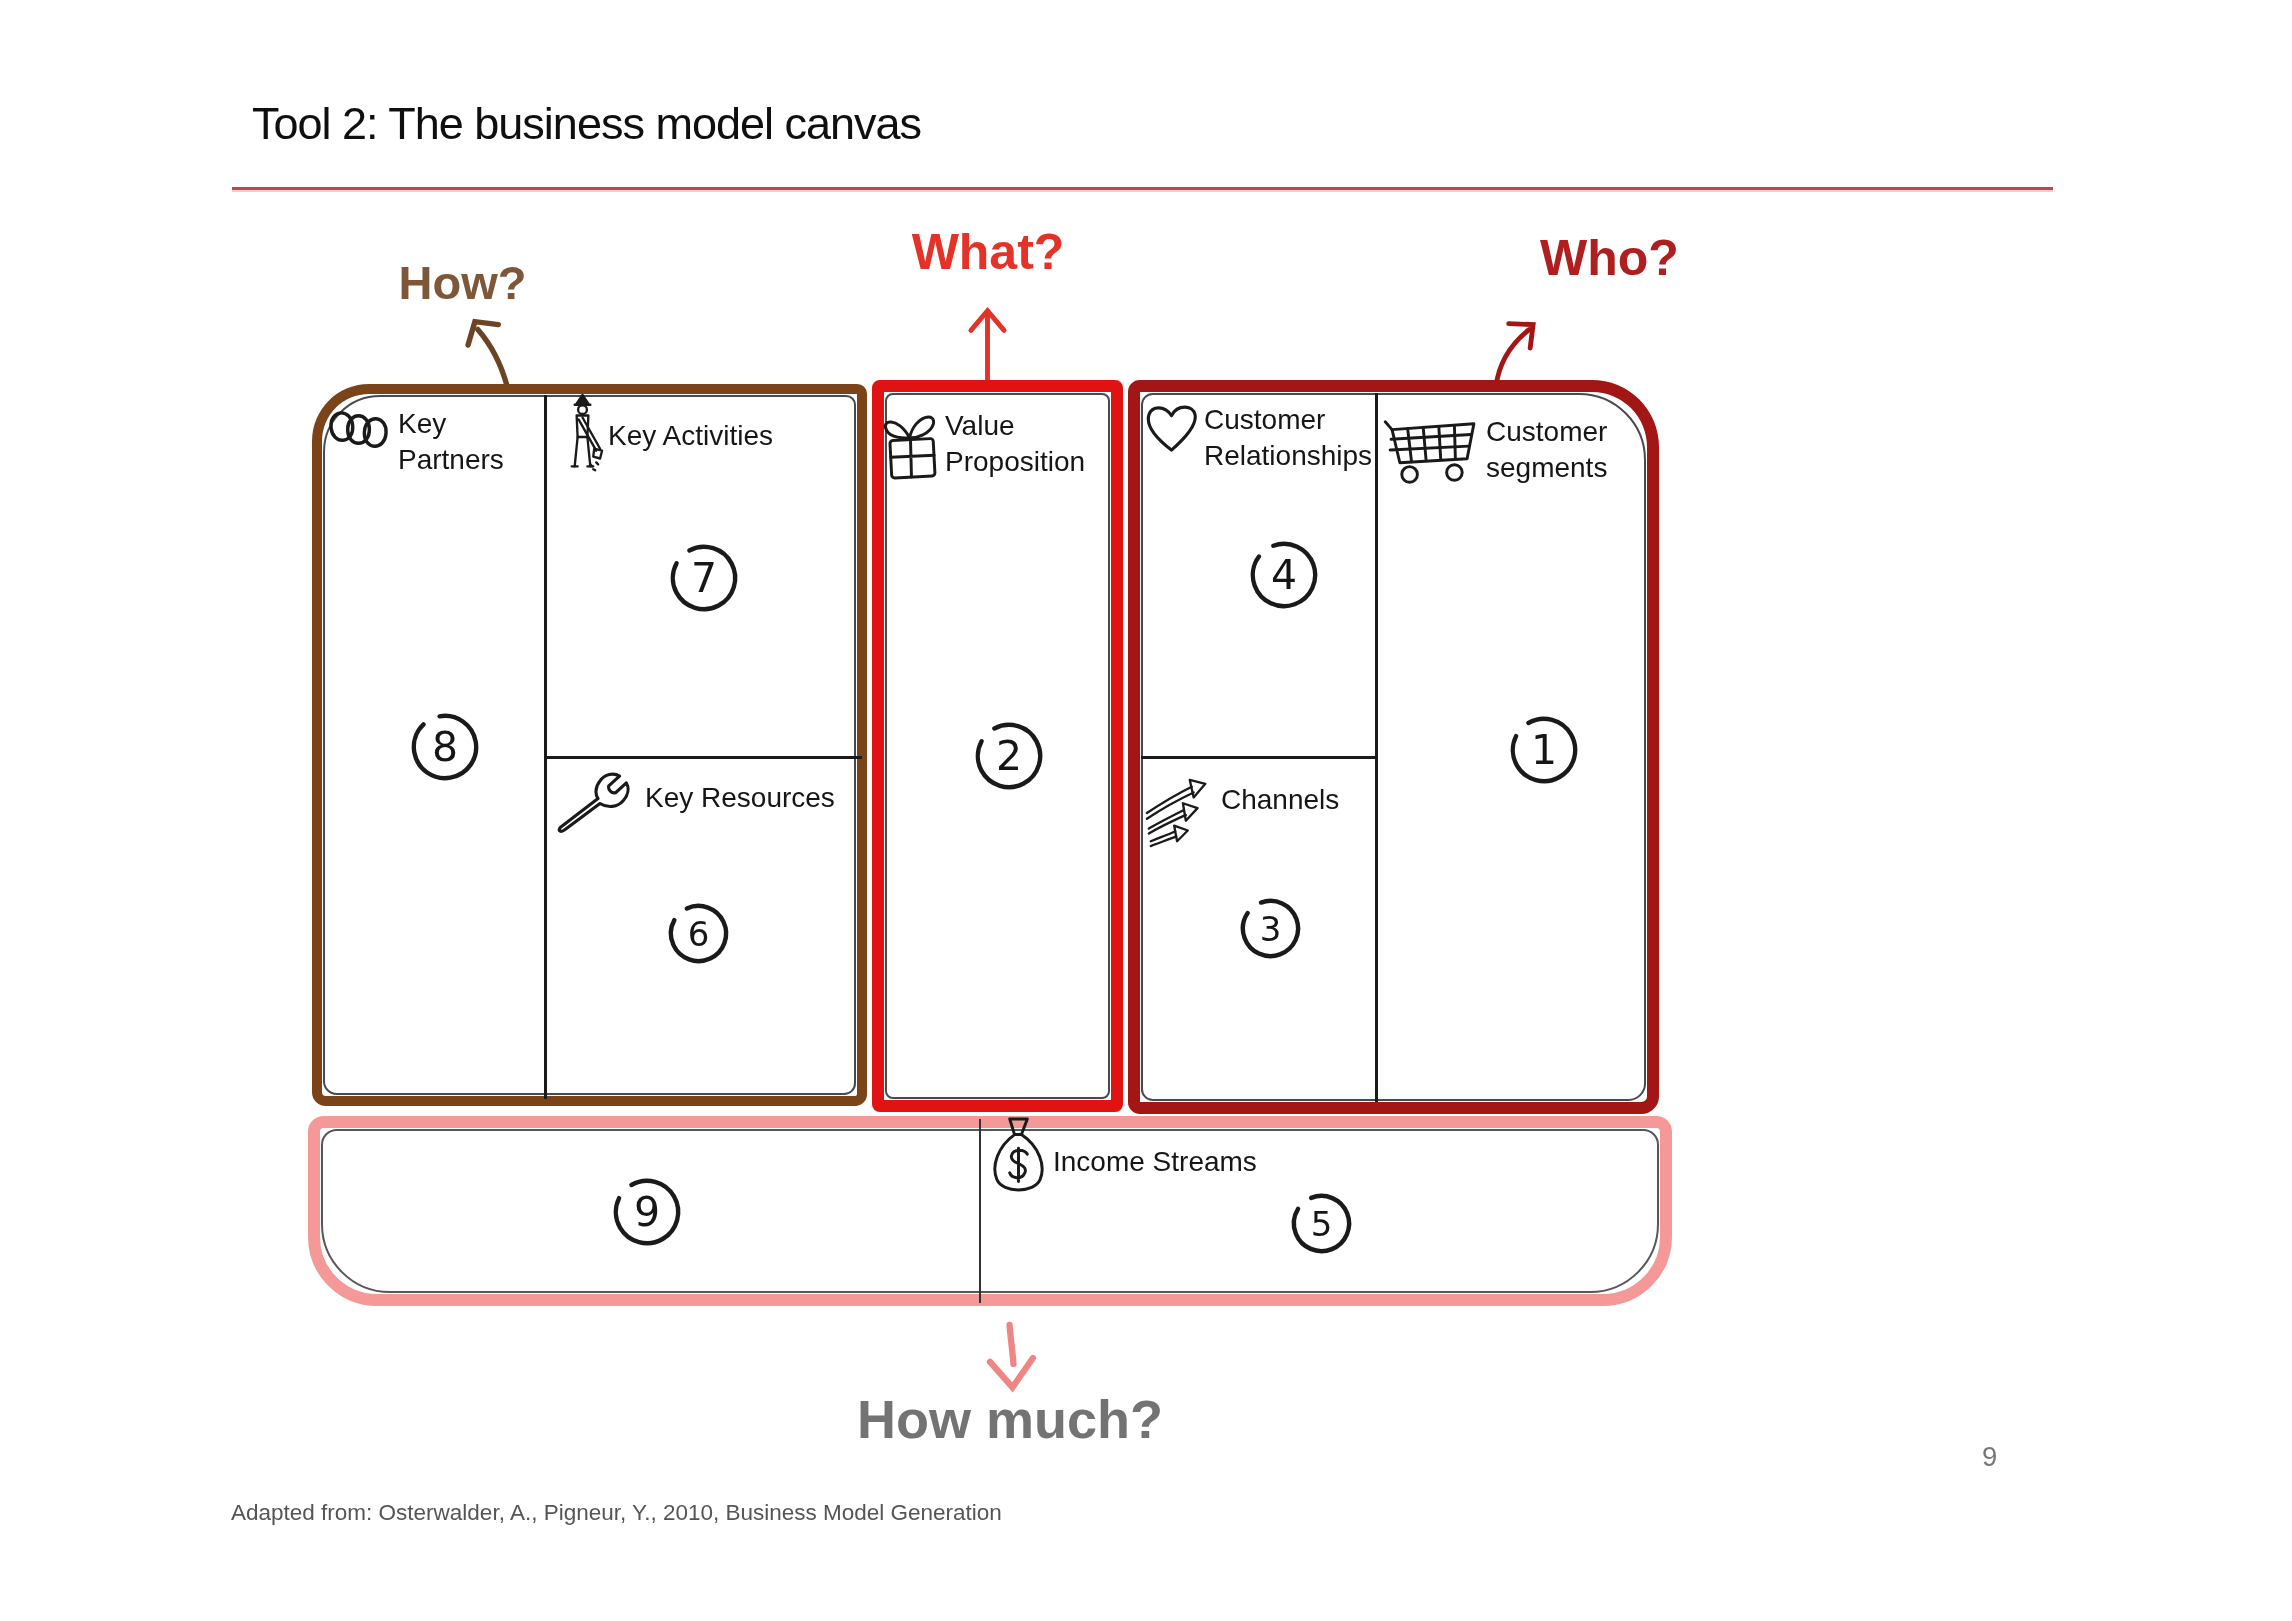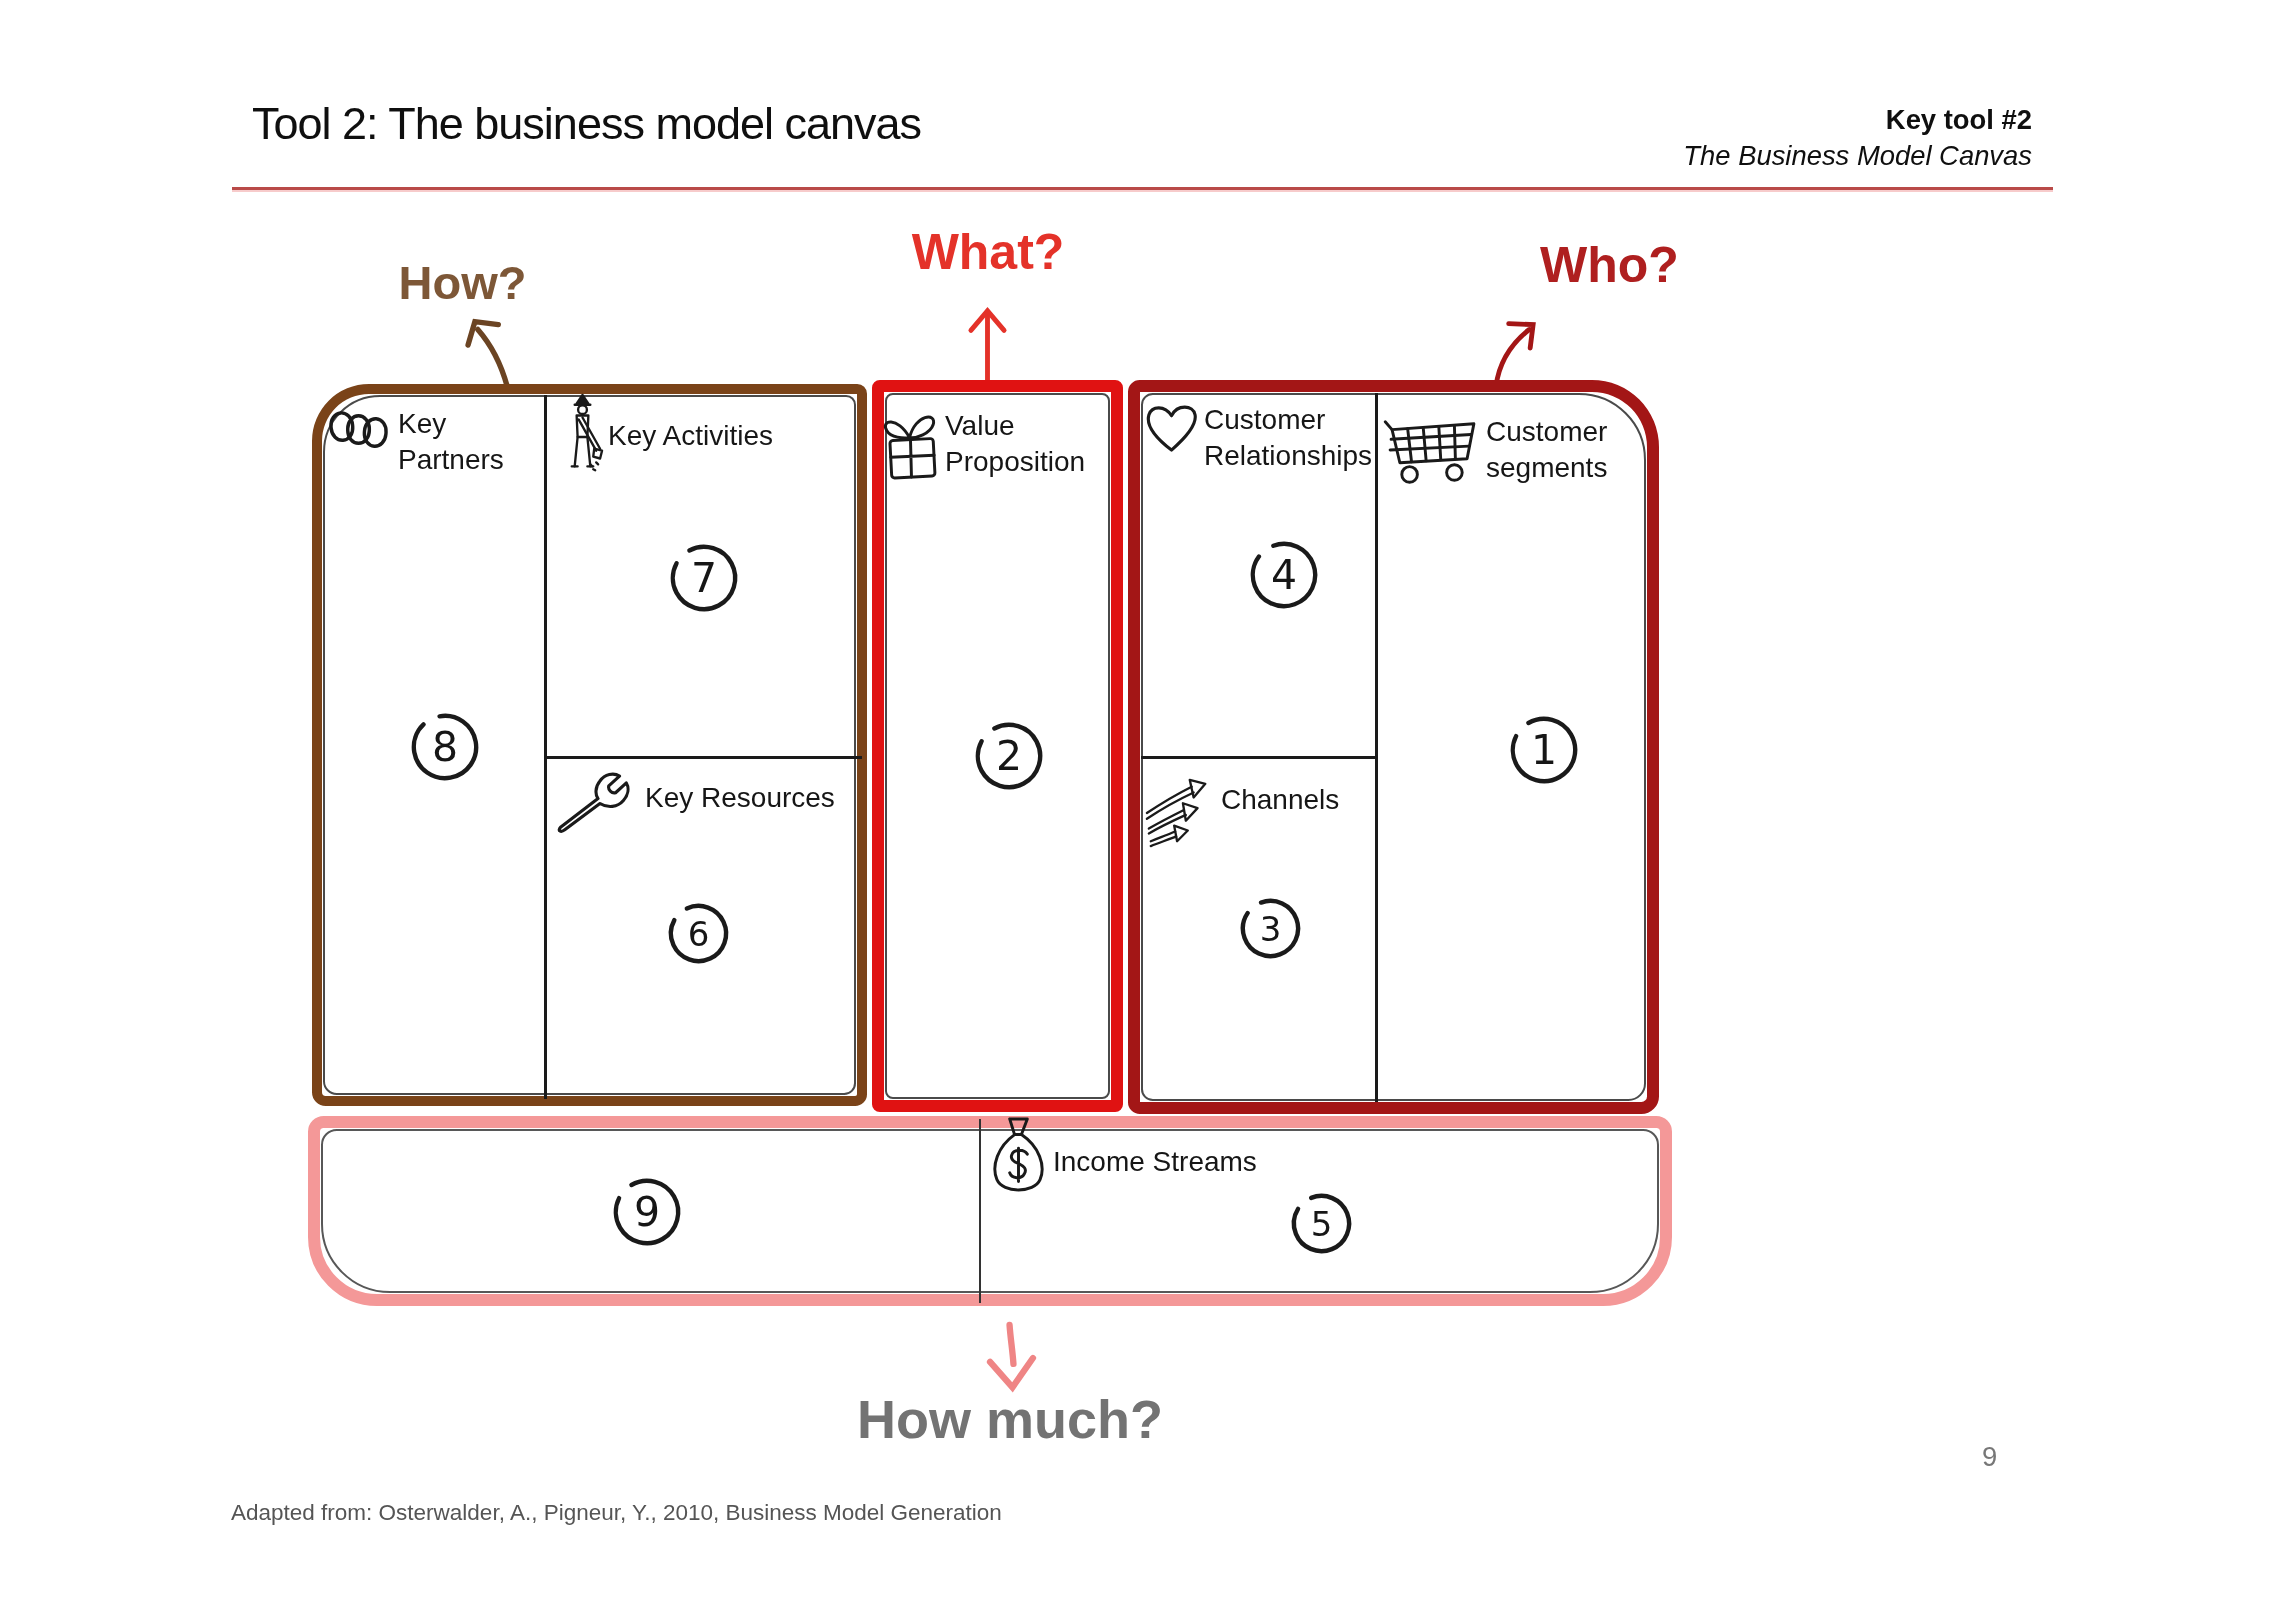--- a/index.html
+++ b/index.html
@@ -22,21 +22,21 @@
   .header-right .kt{font-size:27.4px;font-weight:bold;line-height:35px;}
   .header-right .sub{font-size:27.4px;font-style:italic;line-height:37px;}
   .header-rule{
     position:absolute;left:232px;top:187px;width:1821px;height:2.9px;
     background:#b94a48;box-shadow:0 2px 0 rgba(240,160,160,.55);
   }
   
   .q{position:absolute;font-weight:bold;text-align:center;letter-spacing:0px;}
   .q-how{left:384px;top:255px;width:157px;font-size:47px;color:#7d5737;}
   .q-what{left:885px;top:223px;width:206px;font-size:50px;color:#e43229;}
-  .q-who{left:1526px;top:236px;width:167px;font-size:50px;color:#af1f1f;text-align:center;}
+  .q-who{left:1526px;top:229px;width:167px;font-size:50px;color:#af1f1f;text-align:center;}
   .q-howmuch{left:841px;top:1388px;width:338px;font-size:54px;color:#737373;text-align:center;}
   .arr{position:absolute;}
   
   .frame{position:absolute;box-sizing:border-box;background:#fff;}
   .frame::after{ 
     content:"";position:absolute;inset:1px;border:2px solid #2a2a2a;
     border-radius:inherit;opacity:.85;pointer-events:none;
   }
   .box-how {left:312px;top:384px;width:555px;height:722px;border:10.8px solid #7a4318;border-radius:57px 9.8px 11.8px 13.7px;}
   .box-what{left:872px;top:380px;width:251px;height:732px;border:12.7px solid #e01212;border-radius:7.8px;}
@@ -62,24 +62,20 @@
   .citation{position:absolute;left:231px;top:1500px;font-size:22.5px;color:#555;}
   .pagenum{position:absolute;left:1982px;top:1441px;font-size:27.4px;color:#777;}
   .ink{fill:none;stroke:#1a1a1a;stroke-linecap:round;stroke-linejoin:round;}
 </style>
 </head>
 <body>
 
 <div class="slide">
 
   <div class="title">Tool 2: The business model canvas</div>
-  <div class="header-right">
-    <div class="kt">Key tool #2</div>
-    <div class="sub">The Business Model Canvas</div>
-  </div>
   <div class="header-rule"></div>
 
   <div class="q q-how">How?</div>
   <div class="q q-what">What?</div>
   <div class="q q-who">Who?</div>
   <div class="q q-howmuch">How much?</div>
 
   <svg class="arr" style="left:456px;top:306px" width="69" height="83" viewBox="0 0 70 85">
     <g fill="none" stroke="#6b4423" stroke-width="5.5" stroke-linecap="round">
       <path d="M52 82 C46 60 36 40 22 24"></path>

